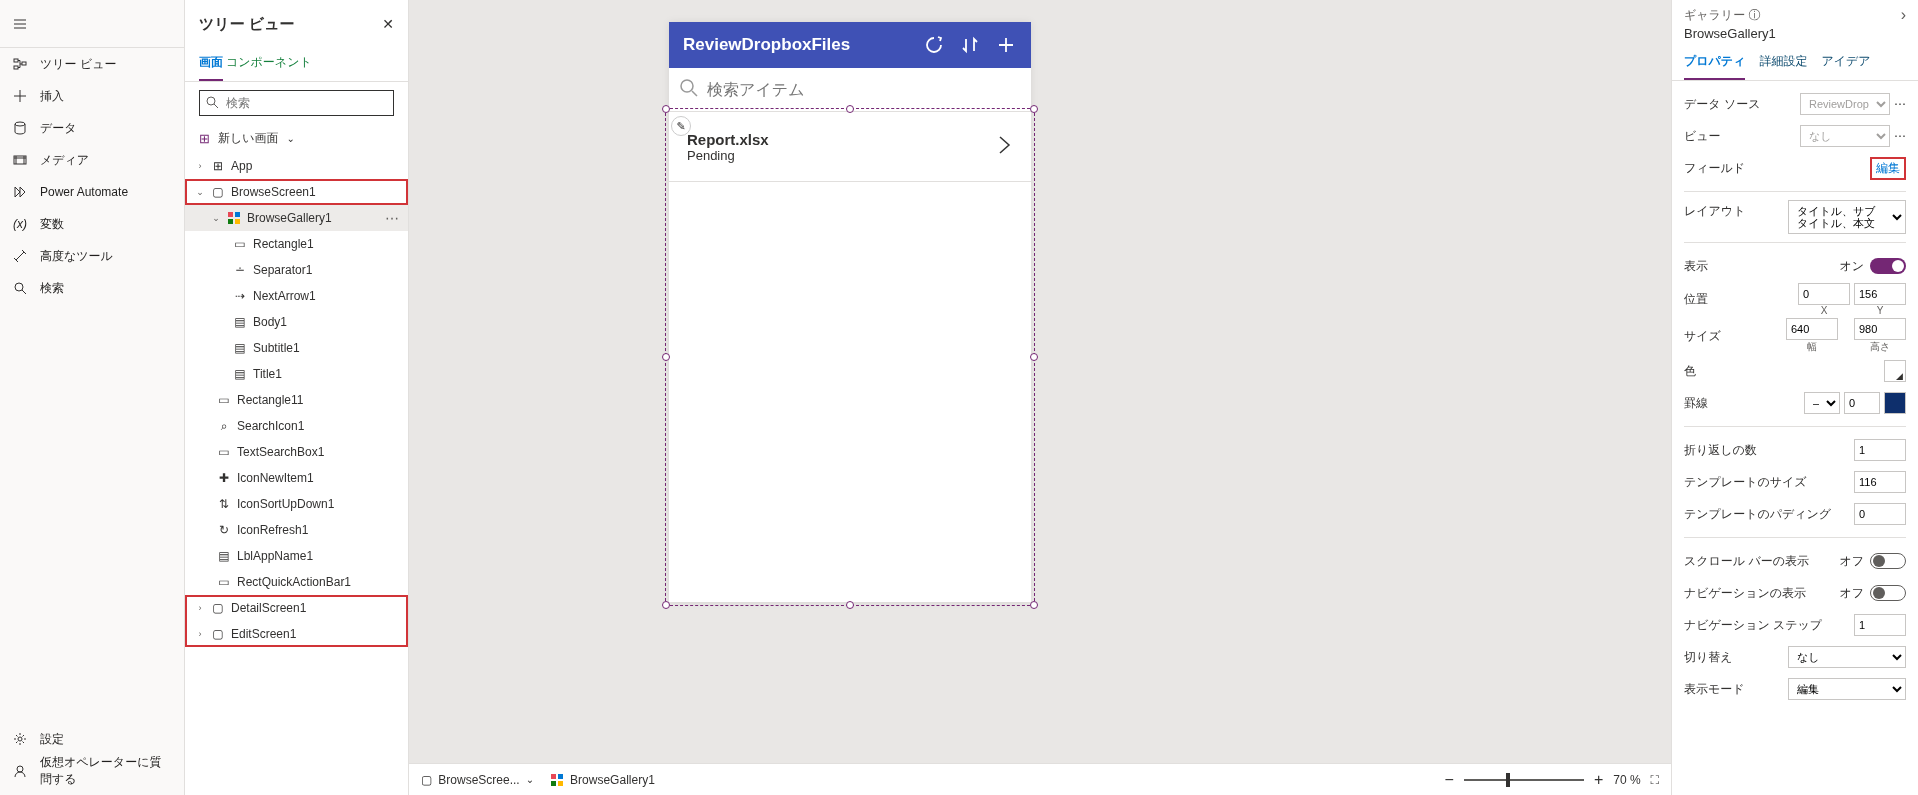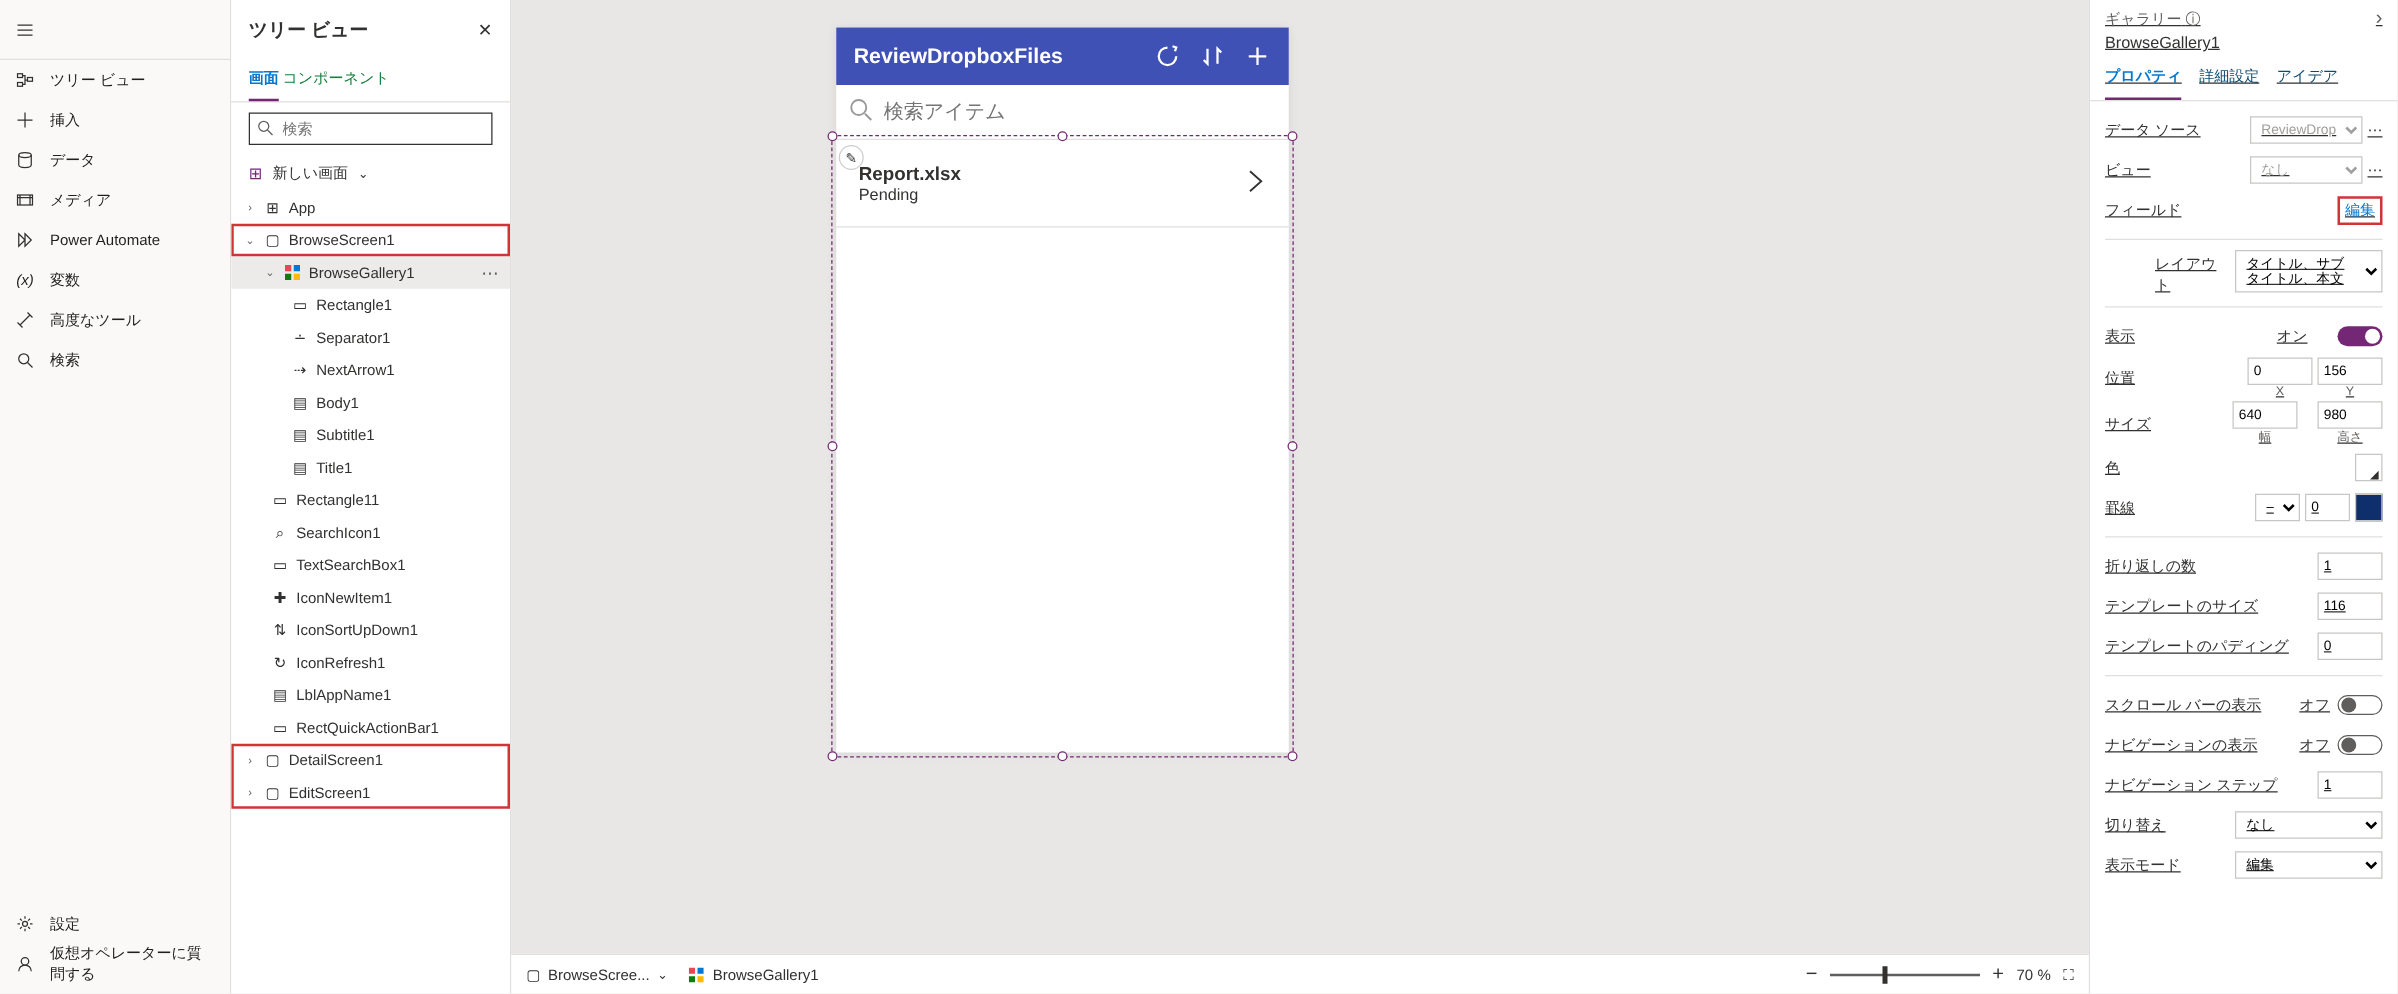--- a/index.html
+++ b/index.html
@@ -49,21 +49,21 @@
 .item-sub { font-size: 13px; color: #323130; }
 .edit-badge { position: absolute; left: 2px; top: 94px; width: 20px; height: 20px; background: #fff; border-radius: 50%; border: 1px solid #ccc; display: flex; align-items: center; justify-content: center; font-size: 11px; }
 
 .bottom-bar { position: absolute; left: 0; right: 0; bottom: 0; height: 32px; background: #fff; border-top: 1px solid #e1dfdd; display: flex; align-items: center; padding: 0 12px; gap: 16px; font-size: 12px; }
 .bottom-crumb { display: flex; align-items: center; gap: 6px; }
 .zoom-ctl { margin-left: auto; display: flex; align-items: center; gap: 10px; }
 .slider-track { width: 120px; height: 2px; background: #605e5c; position: relative; }
 .slider-thumb { position: absolute; width: 4px; height: 14px; background: #323130; top: -6px; left: 35%; }
 
 
-.right-panel { width: 247px; background: #fff; border-left: 1px solid #e1dfdd; display: flex; flex-direction: column; font-size: 12px; text-decoration: underline; }
+.right-panel { width: 247px; background: #fff; border-left: 1px solid #e1dfdd; display: flex; flex-direction: column; font-size: 12px; }
 .rp-head { padding: 6px 12px 2px; display: flex; align-items: center; justify-content: space-between; color: #605e5c; }
 .rp-name { padding: 0 12px 6px; font-size: 13px; }
 .rp-tabs { display: flex; gap: 14px; padding: 0 12px; border-bottom: 1px solid #e1dfdd; }
 .rp-tab { padding: 6px 0 8px; cursor: pointer; color: #0c4a6e; }
 .rp-tab.active { color: #0078d4; border-bottom: 2px solid #742774; font-weight: 600; }
 .rp-body { padding: 8px 12px; overflow: auto; flex: 1; }
 .rp-row { display: flex; align-items: center; justify-content: space-between; min-height: 30px; gap: 6px; }
 .rp-row + .rp-row { margin-top: 2px; }
 .rp-sel { height: 22px; border: 1px solid #c8c6c4; font-size: 11px; padding: 0 4px; background: #fff; }
 .rp-input { width: 52px; height: 22px; border: 1px solid #c8c6c4; font-size: 11px; padding: 0 4px; text-align: left; }
@@ -400,29 +400,29 @@
         <select class="rp-sel" style="width:90px;color:#a19f9d;"><option>なし</option></select>
         <span style="cursor:pointer;">⋯</span>
       </div>
     </div>
     <div class="rp-row">
       <span>フィールド</span>
       <span class="rp-link hl">編集</span>
     </div>
     <hr class="sep">
     <div class="rp-row" style="align-items:flex-start;">
-      <span style="padding-top:3px;margin-left:40px;">レイアウト</span>
+      <span style="padding-top:3px;">レイアウト</span>
       <select class="rp-sel" style="width:118px;height:34px;white-space:normal;">
           <option>タイトル、サブタイトル、本文</option>
         </select>
     </div>
     <hr class="sep">
     <div class="rp-row">
       <span>表示</span>
-      <div style="display:flex;align-items:center;gap:24px;margin-left:41px;">
+      <div style="display:flex;align-items:center;gap:6px;margin-left:41px;">
         <span>オン</span>
         <div class="toggle-on"></div>
       </div>
     </div>
     <div class="rp-row">
       <span>位置</span>
       <div style="display:flex;gap:4px;">
         <div><input class="rp-input" value="0" style=""><div class="sub-lbl">X</div></div>
         <div><input class="rp-input" value="156" style=""><div class="sub-lbl">Y</div></div>
       </div>

